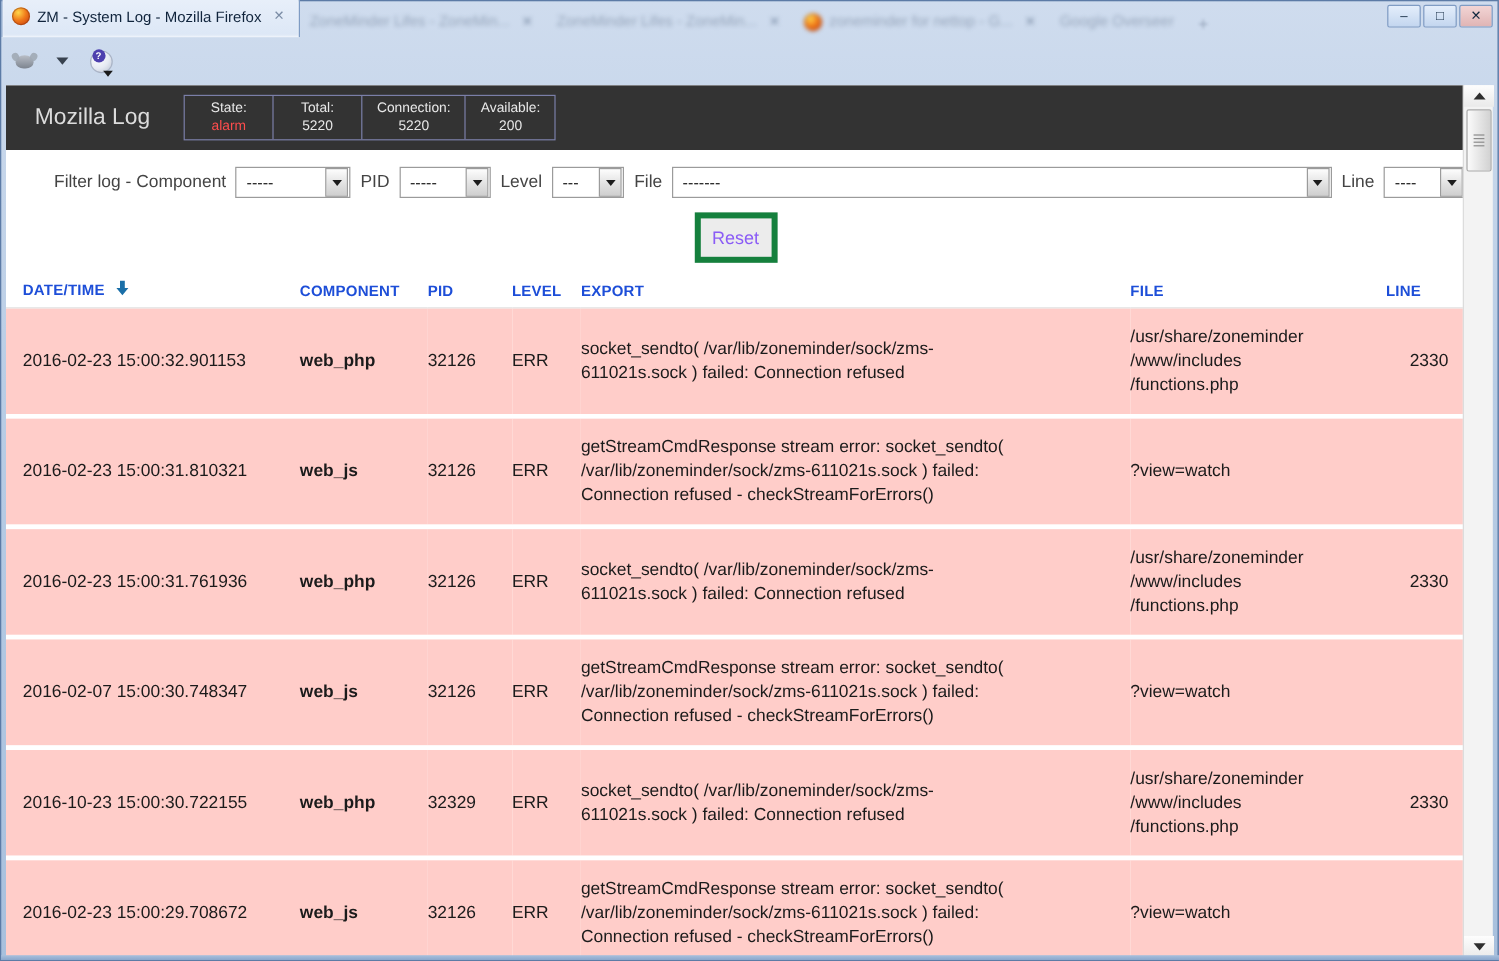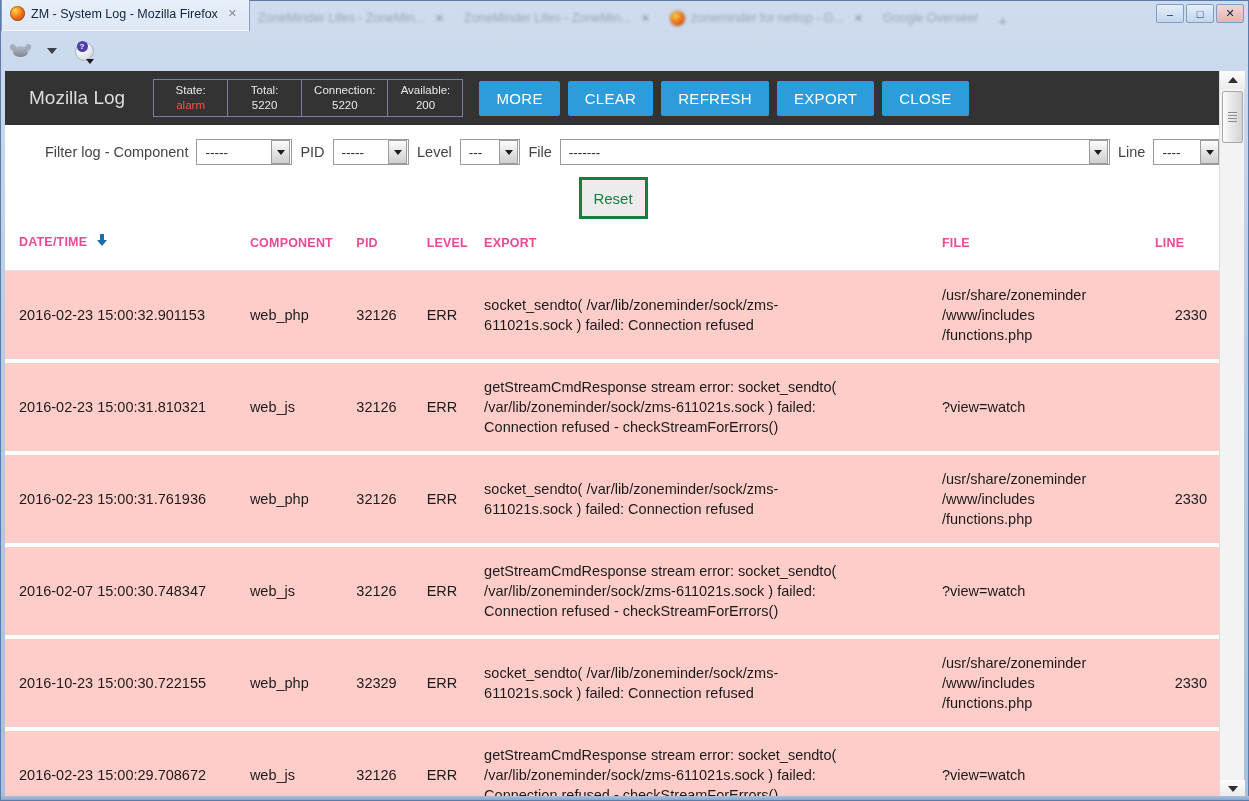--- a/index.html
+++ b/index.html
@@ -173,42 +173,42 @@
   }
   #sel-component { width: 98px; }
   #sel-pid       { width: 78px; }
   #sel-level     { width: 62px; }
   #sel-file      { width: 563px; }
   #sel-line      { width: 69px; }
 
   #resetrow { width: 100%; display: flex; justify-content: center; margin-top: 12px; }
   #reset-btn {
     width: 69px; height: 42px;
-    background: #ececec; border: 3px solid #15803d;
-    font-size: 15px; color: #15803d;
+    background: #ececec; border: 5px solid #15803d;
+    font-size: 15px; color: #8b5cf6;
     font-family: "Liberation Sans", sans-serif;
   }
 
   
   #logtable { width: 100%; border-collapse: collapse; margin-top: 14px; }
   #logtable th {
-    font-size: 12.5px; color: #ec4899; font-weight: 700;
+    font-size: 12.5px; color: #1d4ed8; font-weight: 700;
     letter-spacing: .2px; text-align: left;
-    padding: 0 0 20px 0; border-bottom: 1px solid #e3e3e3;
+    padding: 0 0 6px 0; border-bottom: 1px solid #e3e3e3;
     vertical-align: bottom;
   }
   #logtable td {
     font-size: 14.5px; color: #1b1b1b;
     padding: 14px 0; vertical-align: middle;
     line-height: 20px;
   }
   #logtable tbody tr { background: #ffcdc9; }
   #logtable tbody tr td:first-child { padding-left: 14px; }
   .c-date { width: 230px; padding-left: 14px !important; white-space: nowrap; }
-  .c-comp { width: 100px; }
+  .c-comp { width: 100px; font-weight: bold; }
   .c-pid  { width: 66px; }
   .c-level{ width: 54px; }
   .c-msg  { width: 430px; padding-right: 30px !important; }
   .c-file { width: 200px; }
   .c-line { width: 62px; text-align: right; padding-right: 14px !important; }
   th.c-line { text-align: right; }
   .sortarrow { display: inline-block; width: 14px; vertical-align: -1px; margin-left: 4px; }
   .rowgap { height: 4px; background: #ffffff; }
   .msg-line { display: block; }
 
@@ -303,27 +303,20 @@
         <div class="status-cell">
           <span class="val">Connection:</span>
           <span class="val">5220</span>
         </div>
         <div class="status-cell">
           <span class="val">Available:</span>
           <span class="val">200</span>
         </div>
       </div>
 
-      <div id="zm-buttons">
-        <button class="zm-btn">MORE</button>
-        <button class="zm-btn">CLEAR</button>
-        <button class="zm-btn">REFRESH</button>
-        <button class="zm-btn">EXPORT</button>
-        <button class="zm-btn">CLOSE</button>
-      </div>
     </div>
 
     <div id="filterbar">
       <div id="filterrow">
         <span class="flabel">Filter log - Component</span>
         <div class="fsel" id="sel-component">
           <span class="txt">-----</span>
           <span class="arrowbox">
               <i></i>
             </span>

